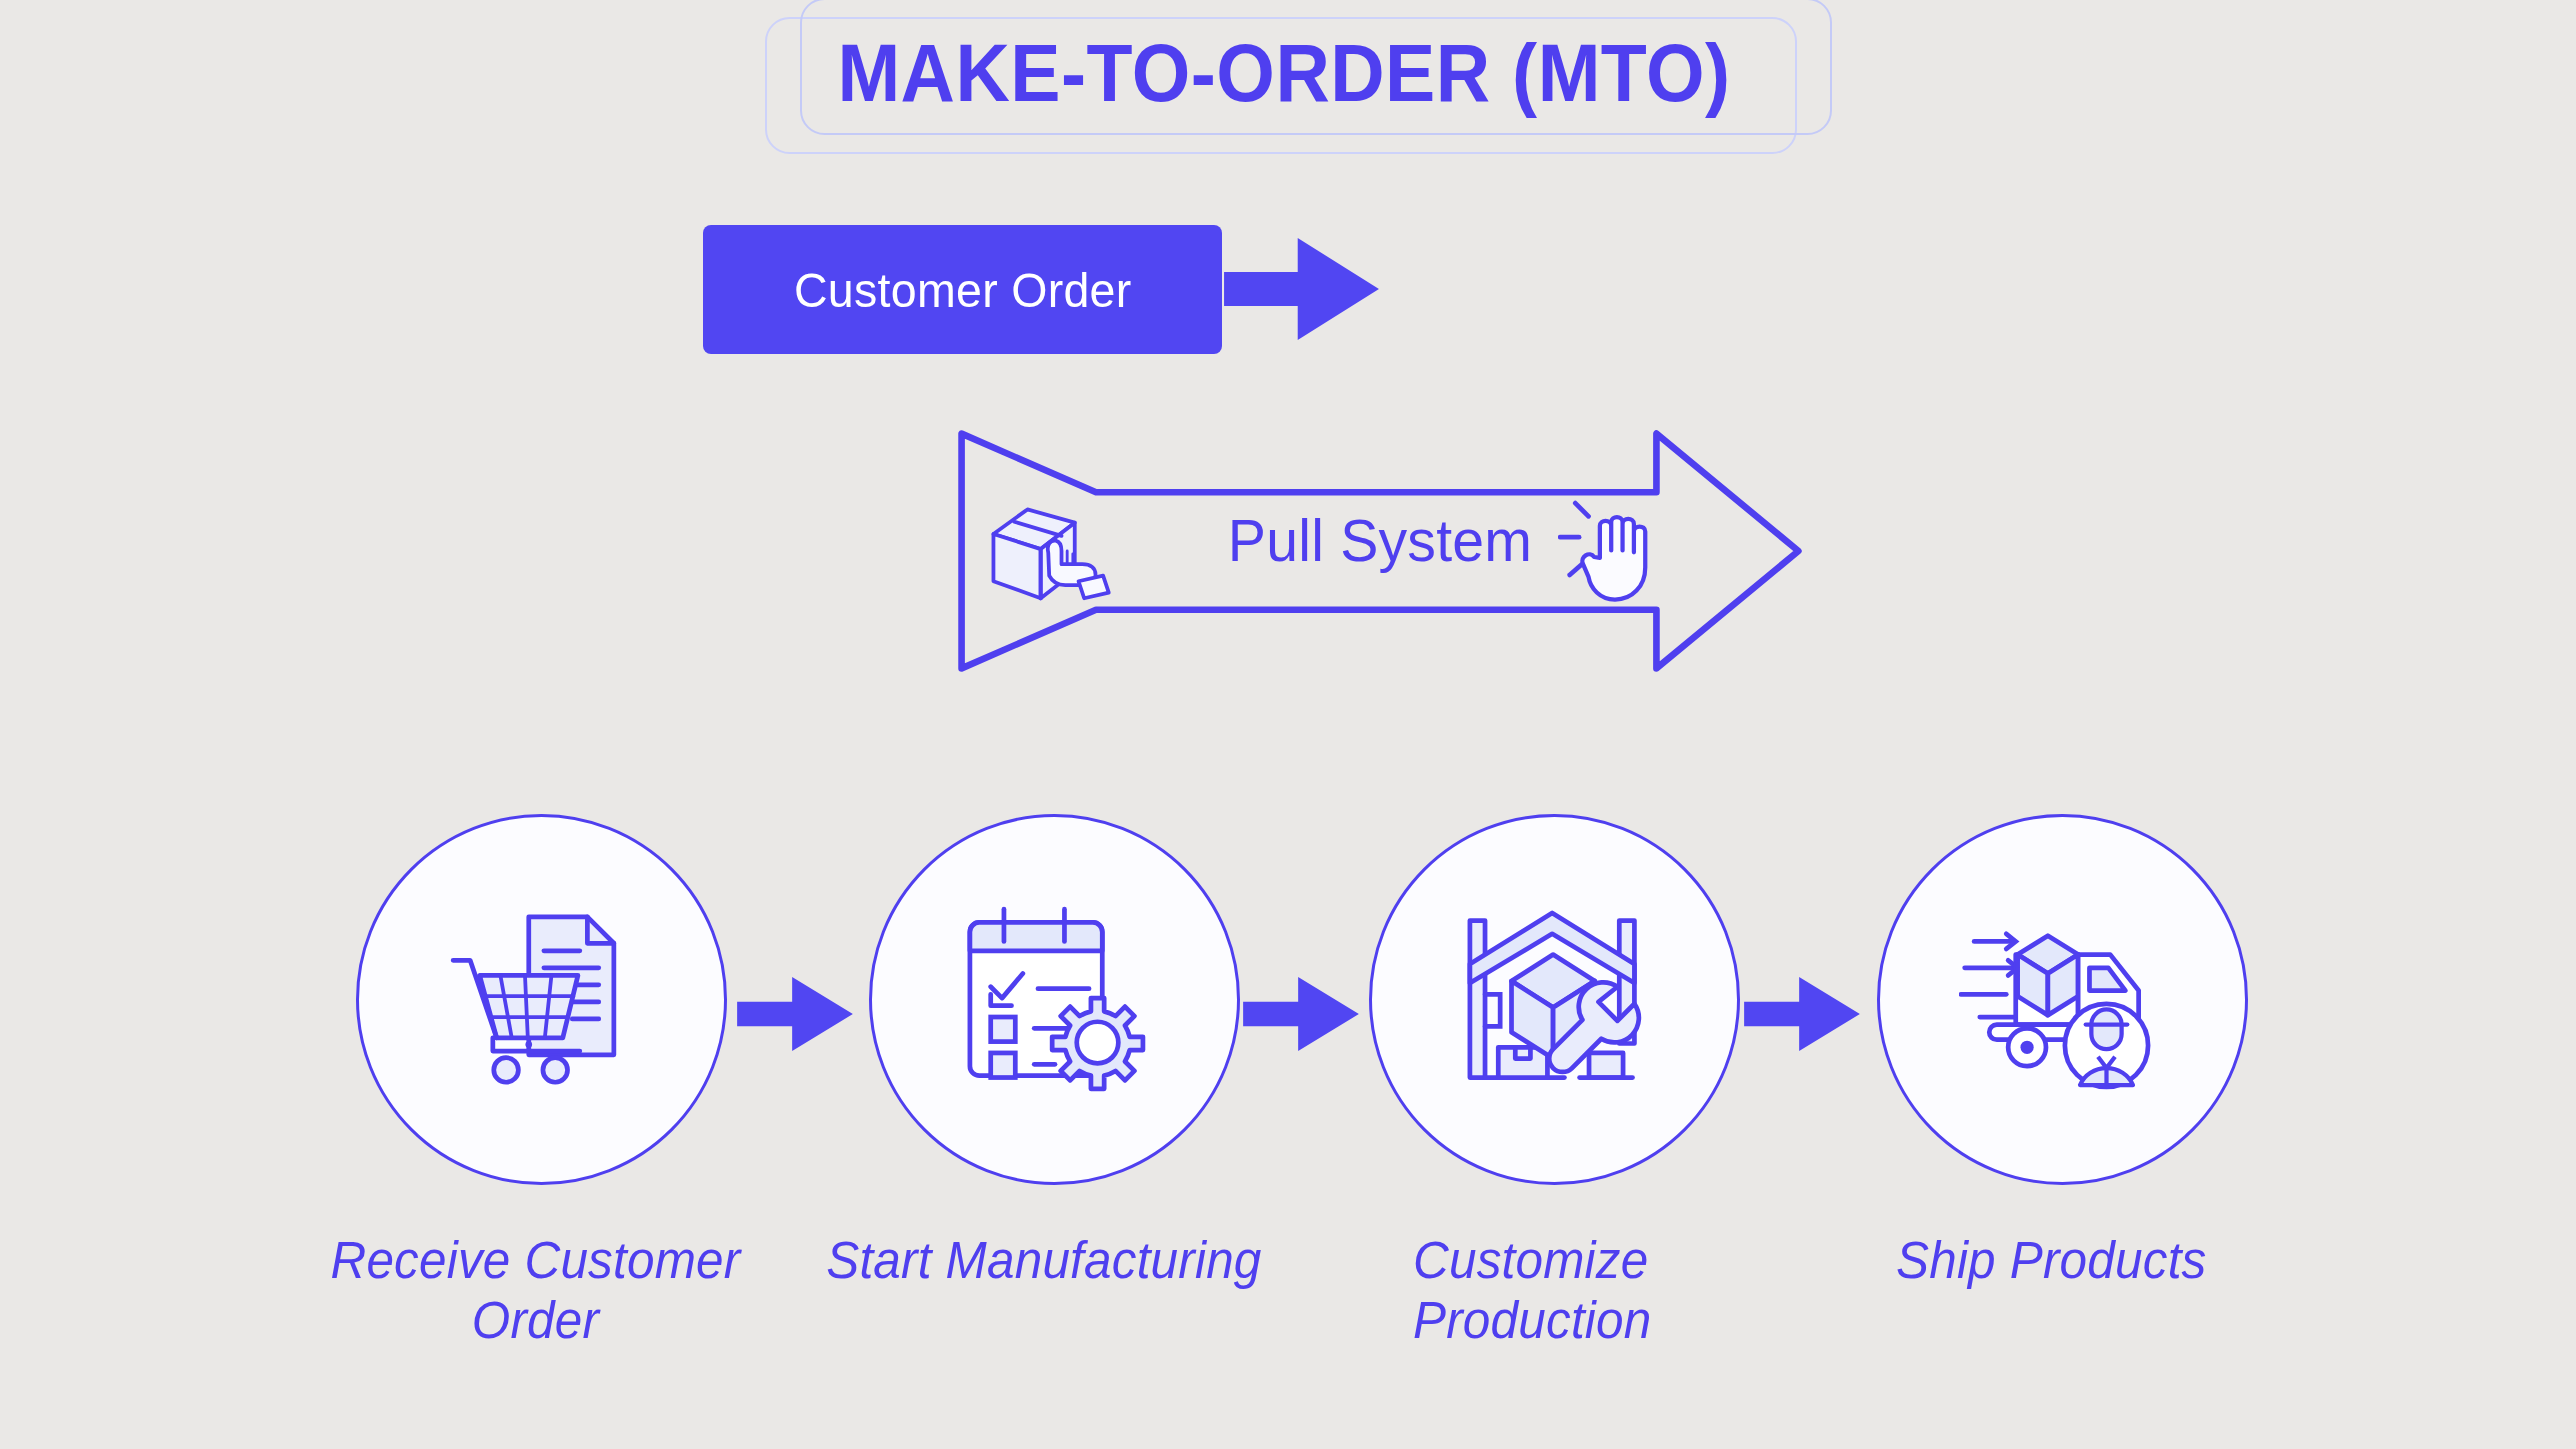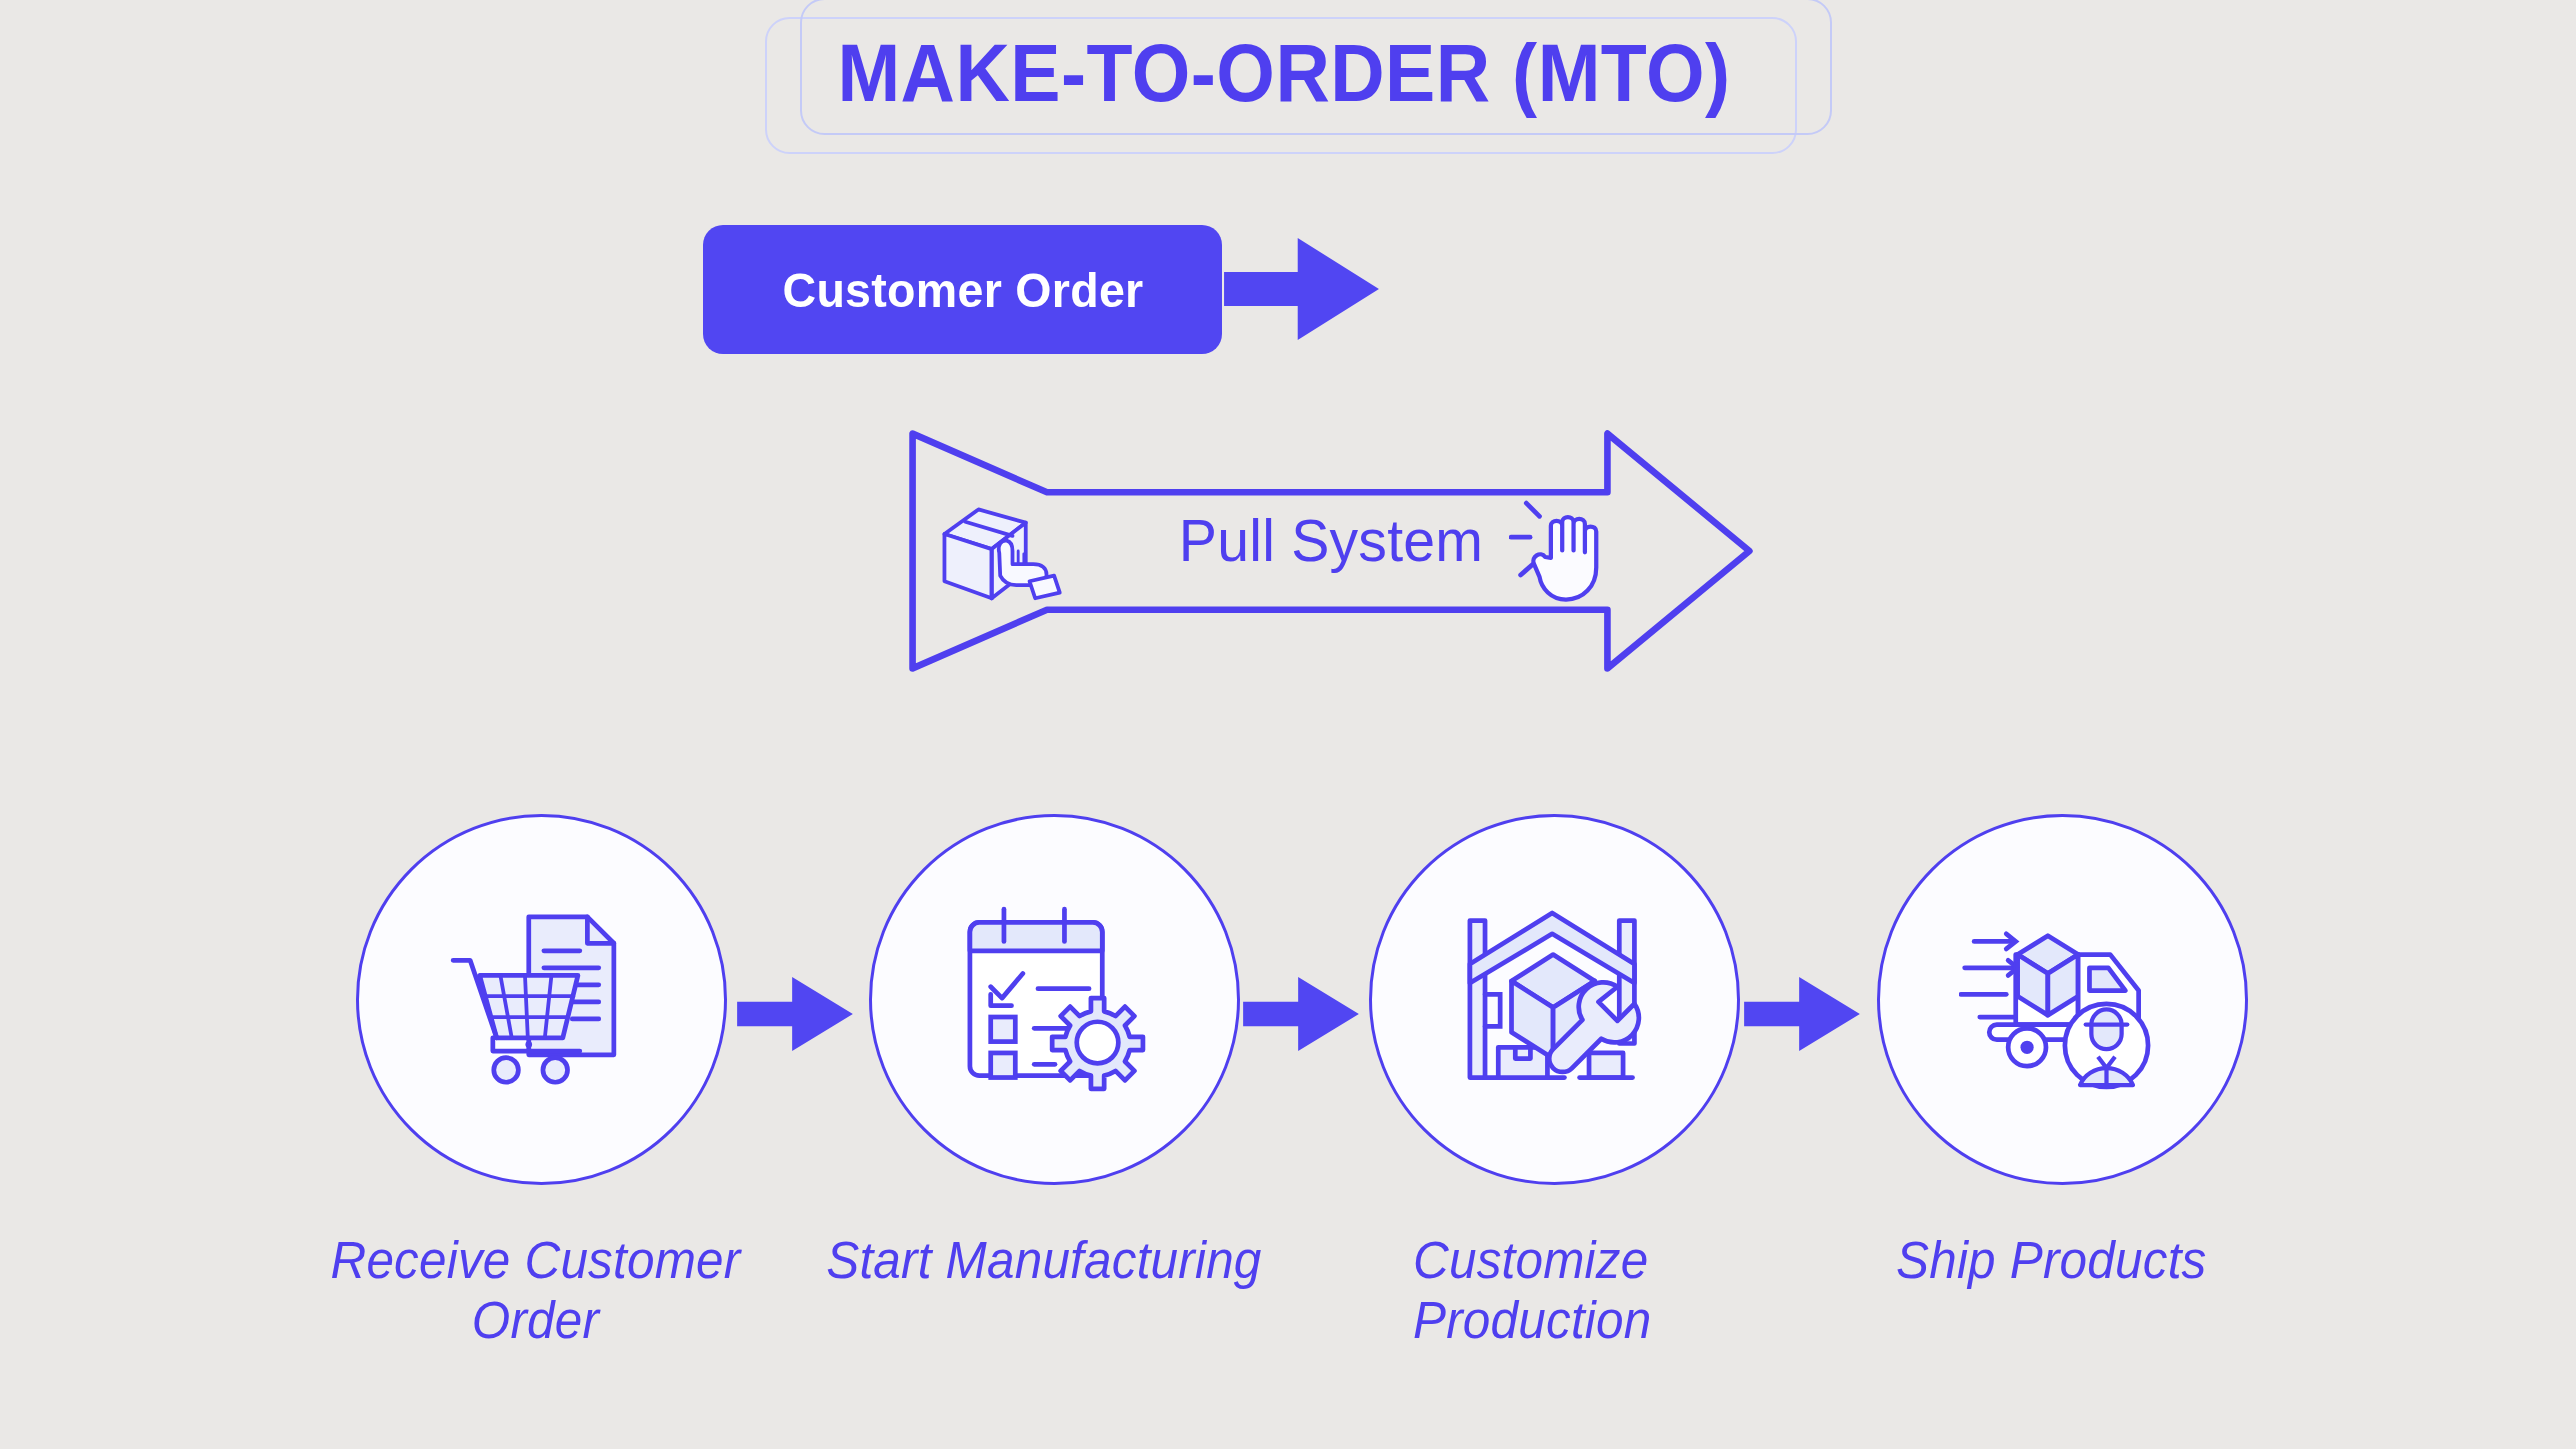--- a/index.html
+++ b/index.html
@@ -68,48 +68,48 @@
     position: absolute;
     left: 0; right: 0;
     top: 225px;
     height: 129px;
   }
   .pill {
     position: absolute;
     top: 0;
     height: 129px;
     background: #5146f2;
-    border-radius: 20px;
+    border-radius: 8px;
     display: flex;
     align-items: center;
     justify-content: center;
     color: #ffffff;
     font-family: "Liberation Sans Narrow", "Liberation Sans", sans-serif;
     font-size: 49px;
-    font-weight: bold;
+    font-weight: normal;
     letter-spacing: 0.3px;
     white-space: nowrap;
     box-sizing: border-box;
   }
   .pill-1 { left: 703px;  width: 519px; }
   .pill-2 { left: 1375px; width: 502px; }
   .pill-text { transform: scaleX(0.95); display: block; }
 
   .pill-arrow {
     position: absolute;
     left: 1224px;
     top: 13.3px;
     width: 155px;
     height: 102px;
   }
 
   
   .pull-banner {
     position: absolute;
-    left: 905px;
+    left: 954px;
     top: 424px;
     width: 852px;
     height: 254px;
   }
   .pull-label {
     position: absolute;
     left: 0; right: 0;
     top: 83px;
     text-align: center;
     font-family: "Liberation Sans Narrow", "Liberation Sans", sans-serif;

